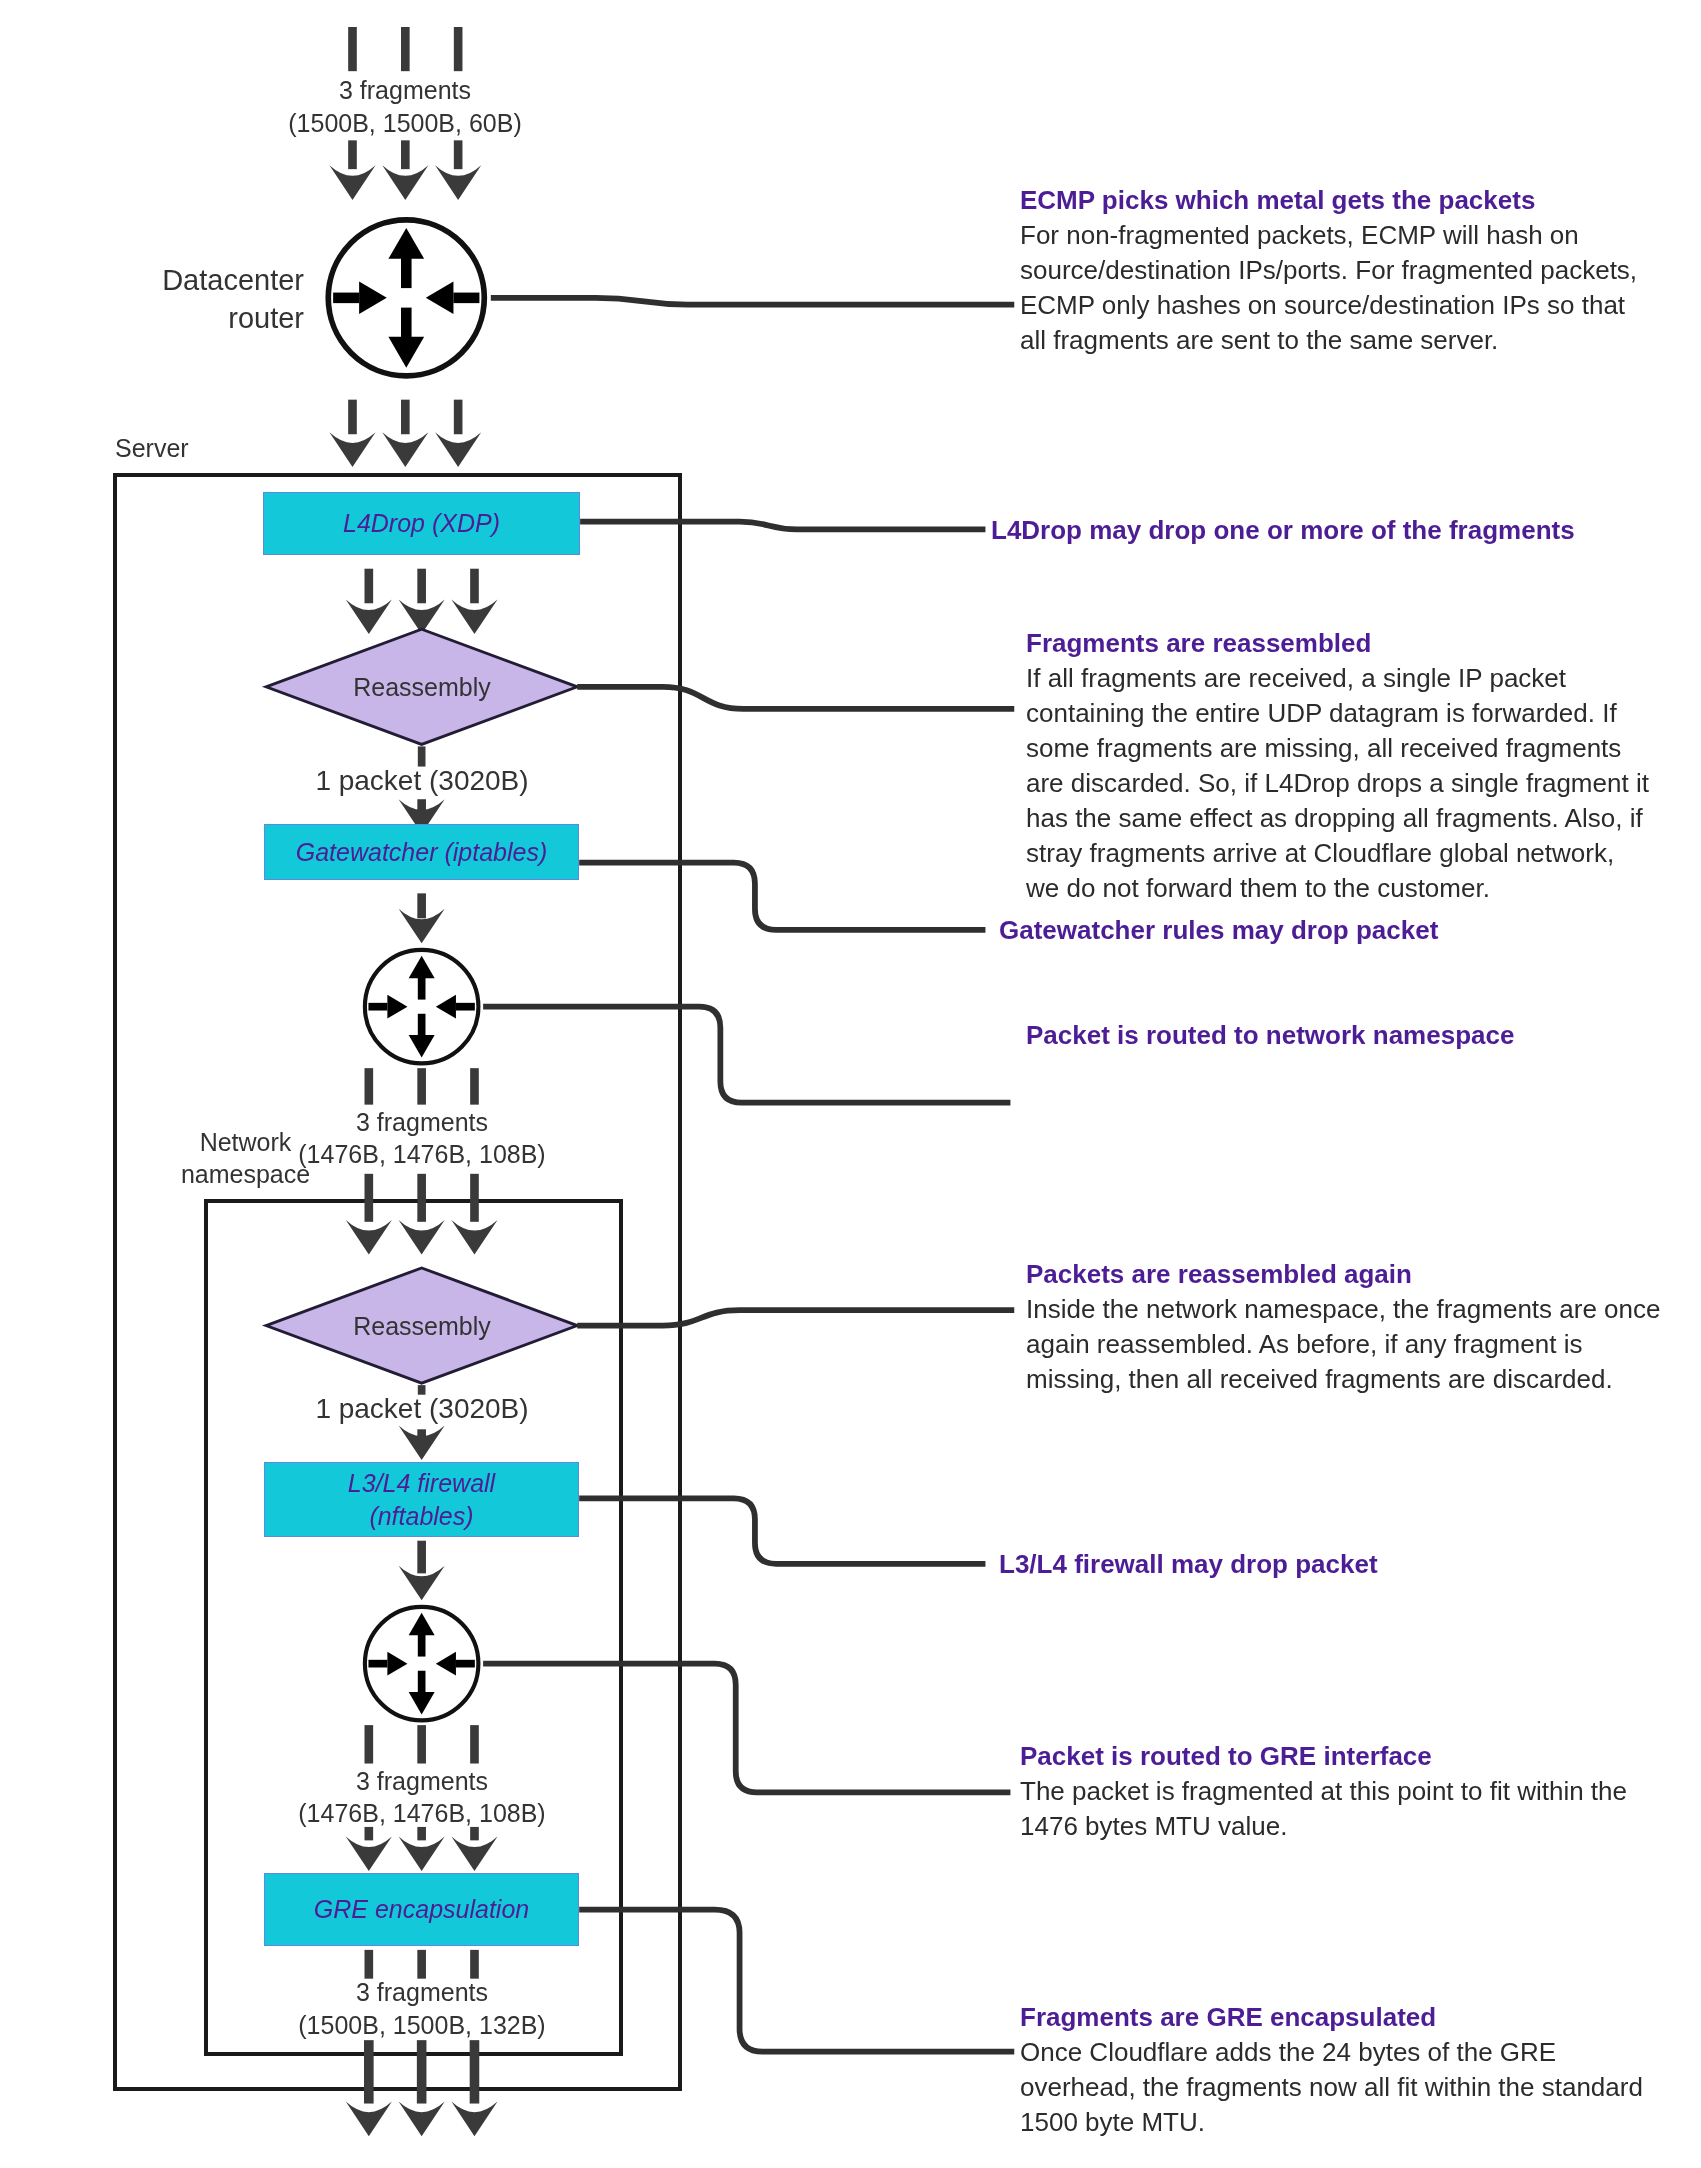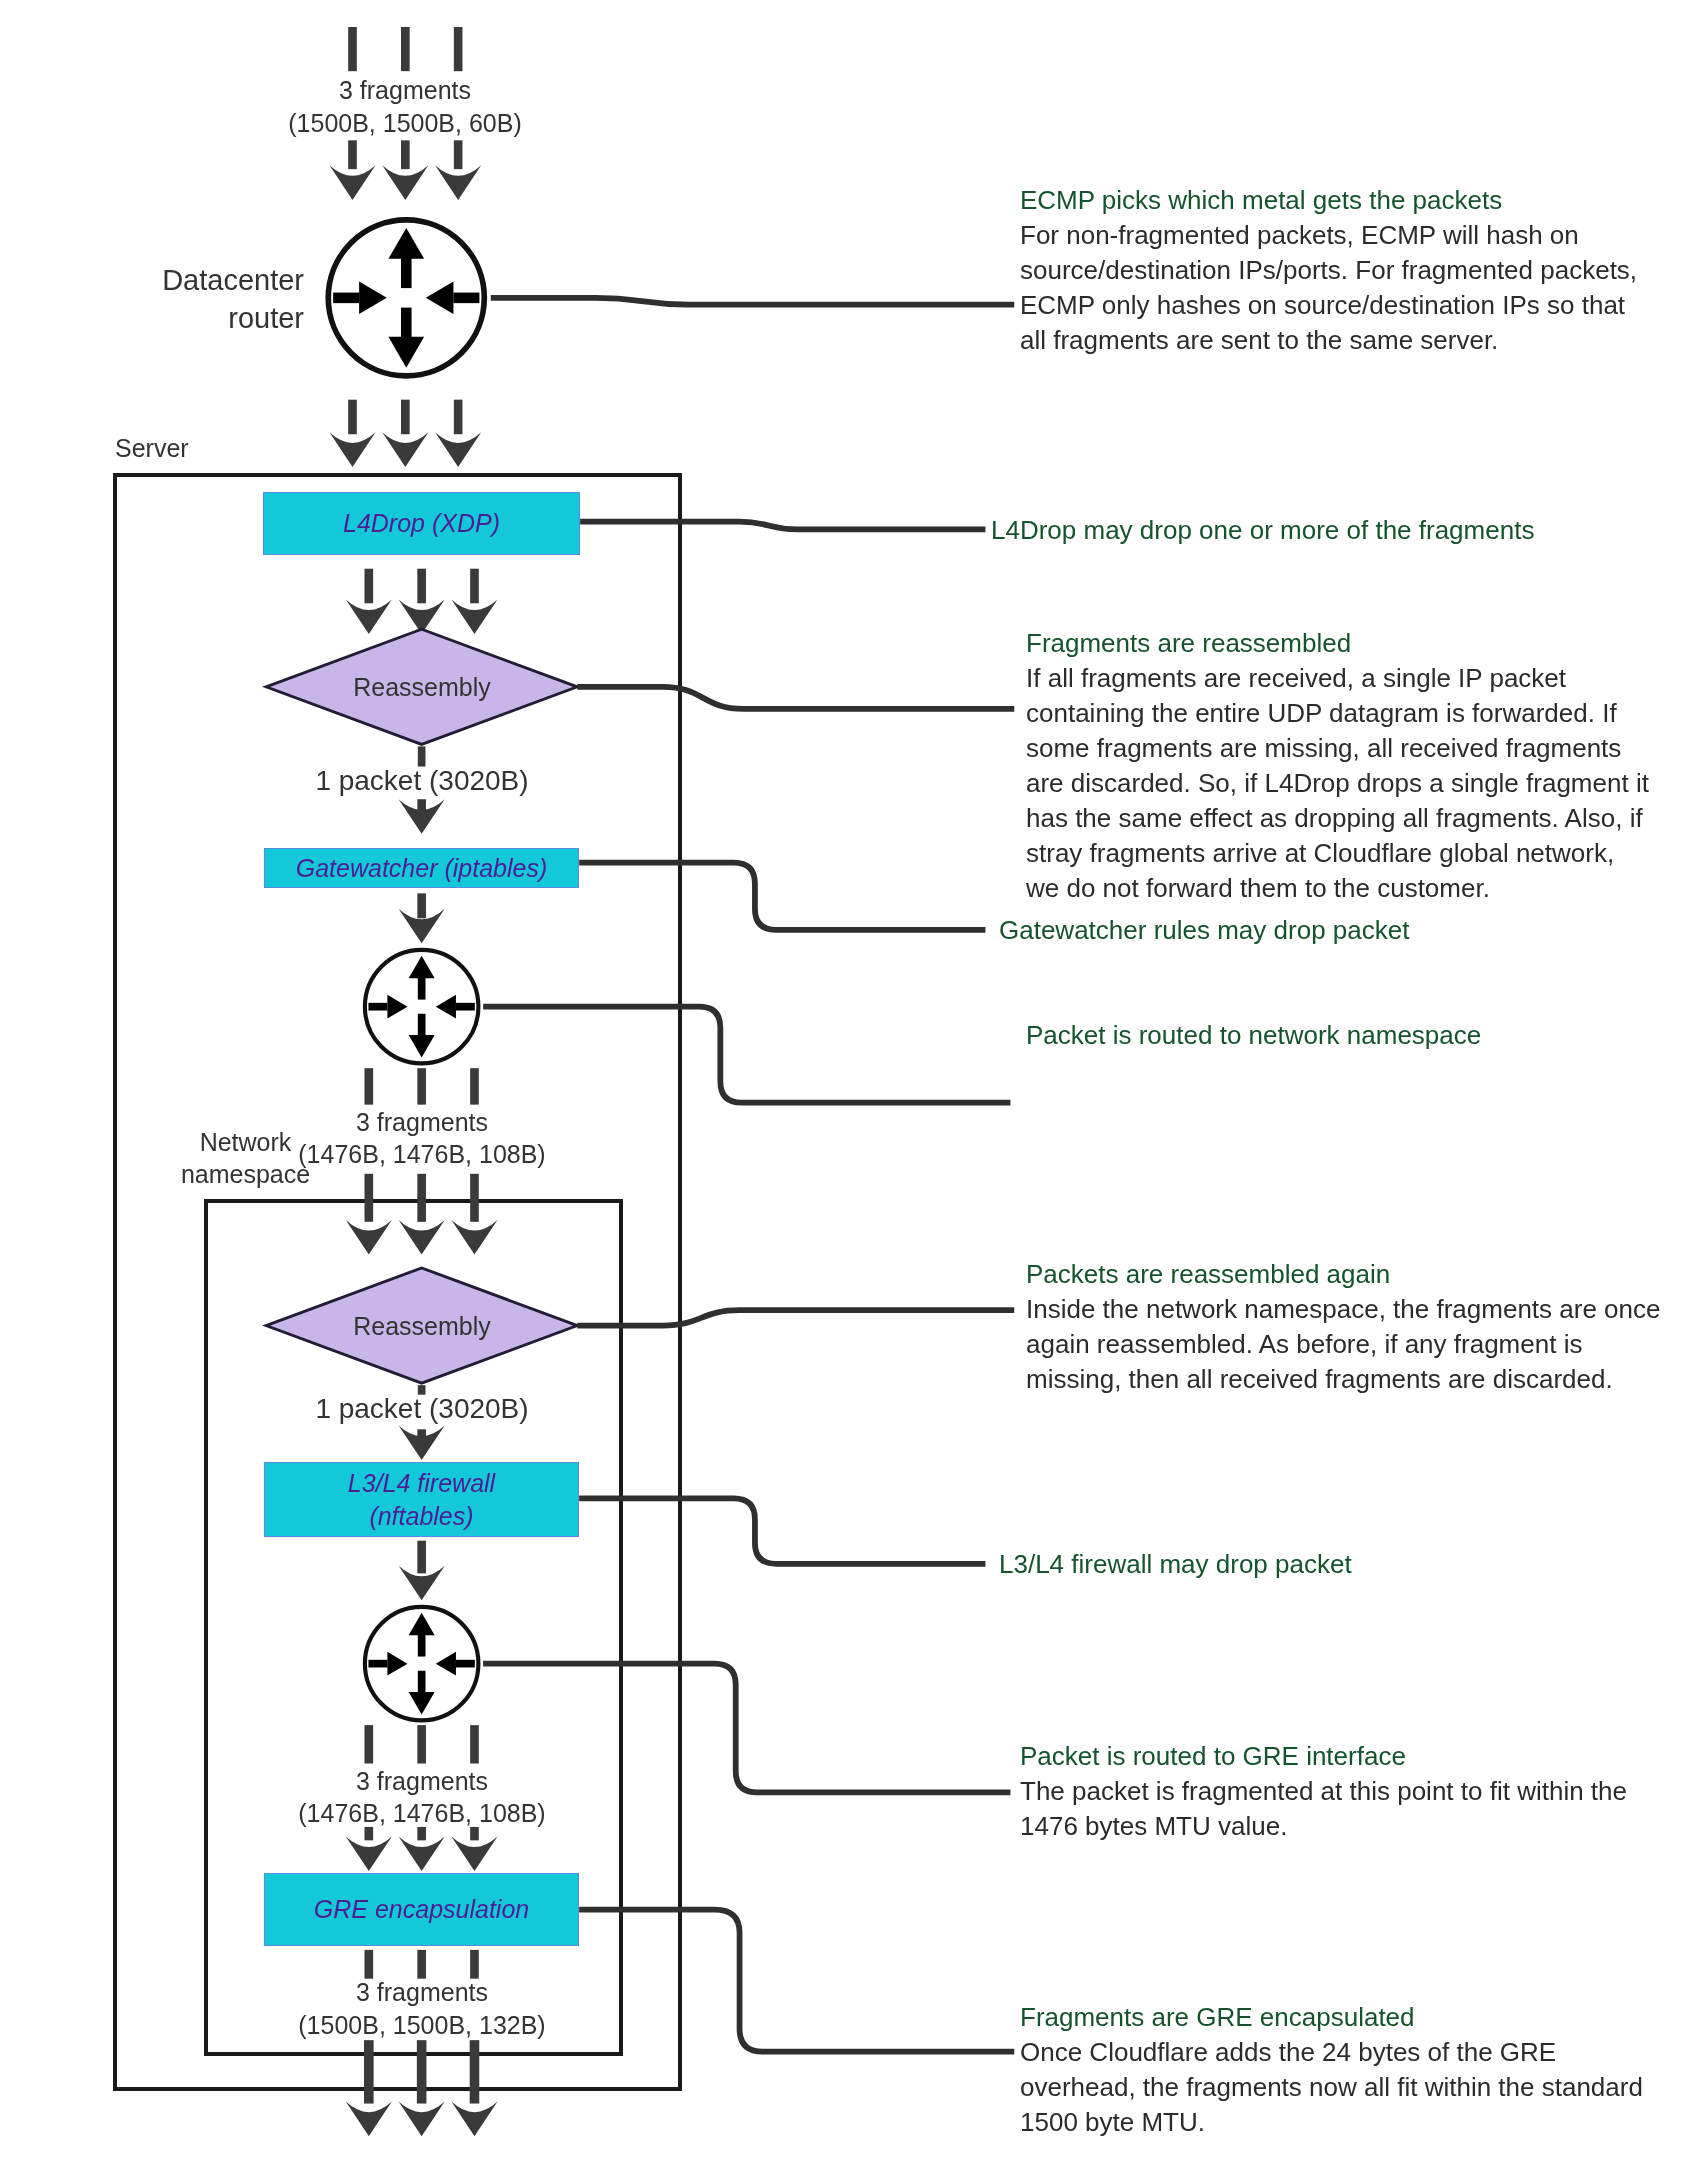--- a/index.html
+++ b/index.html
@@ -10,21 +10,21 @@
   .pbox{position:absolute;background:#13c8d8;border:1.9px solid #5a8bdf;box-sizing:border-box;
         display:flex;flex-direction:column;align-items:center;justify-content:center;
         font-size:25px;line-height:33px;color:#4c1d95;text-align:center;z-index:3;font-style:italic;}
   .flabel{position:absolute;transform:translateX(-50%);text-align:left;font-size:25px;
           line-height:31px;color:#333;white-space:nowrap;z-index:3;}
   .packet-label{font-size:28px;color:#333;}
   .side-label{position:absolute;font-size:25px;line-height:32px;color:#333;z-index:3;}
   .big-label{position:absolute;font-size:29px;line-height:38px;color:#333;text-align:right;z-index:3;}
   .diamond-label{position:absolute;transform:translate(-50%,-50%);font-size:25px;color:#333;z-index:3;white-space:nowrap;}
   .ann{position:absolute;font-size:26px;line-height:35px;color:#2b2b2b;z-index:3;}
-  .ann-h{font-weight:normal;color:#14532d;}
+  .ann-h{font-weight:bold;color:#4c1d95;}
   .ann-h.solo{position:absolute;font-size:26px;line-height:35px;z-index:3;white-space:nowrap;}
 </style>
 </head>
 <body>
 
 <div id="canvas">
 
   <div class="container-box" style="left:113px;top:473px;width:569px;height:1618px;"></div>
   <div class="container-box" style="left:204px;top:1199px;width:419px;height:857px;"></div>
 
@@ -177,21 +177,21 @@
   <div class="side-label" style="left:115px;top:432px;">Server</div>
 
   <div class="pbox" style="left:263px;top:492px;width:317px;height:63px;">
     <span>L4Drop (XDP)</span>
   </div>
 
   <div class="diamond-label" style="left:422px;top:687px;">Reassembly</div>
 
   <div class="flabel packet-label" style="left:422px;top:765px;">1 packet (3020B)</div>
 
-  <div class="pbox" style="left:264px;top:848px;width:315px;height:40px;justify-content:center;">
+  <div class="pbox" style="left:264px;top:824px;width:315px;height:56px;justify-content:center;">
     <span>Gatewatcher (iptables)</span>
   </div>
 
   <div class="flabel" style="left:422px;top:1107px;">3 fragments</div>
   <div class="flabel" style="left:422px;top:1139px;">(1476B, 1476B, 108B)</div>
 
   <div class="side-label" style="left:159px;top:1126px;width:173px;text-align:center;">Network namespace</div>
 
   <div class="diamond-label" style="left:422px;top:1326px;">Reassembly</div>
 

